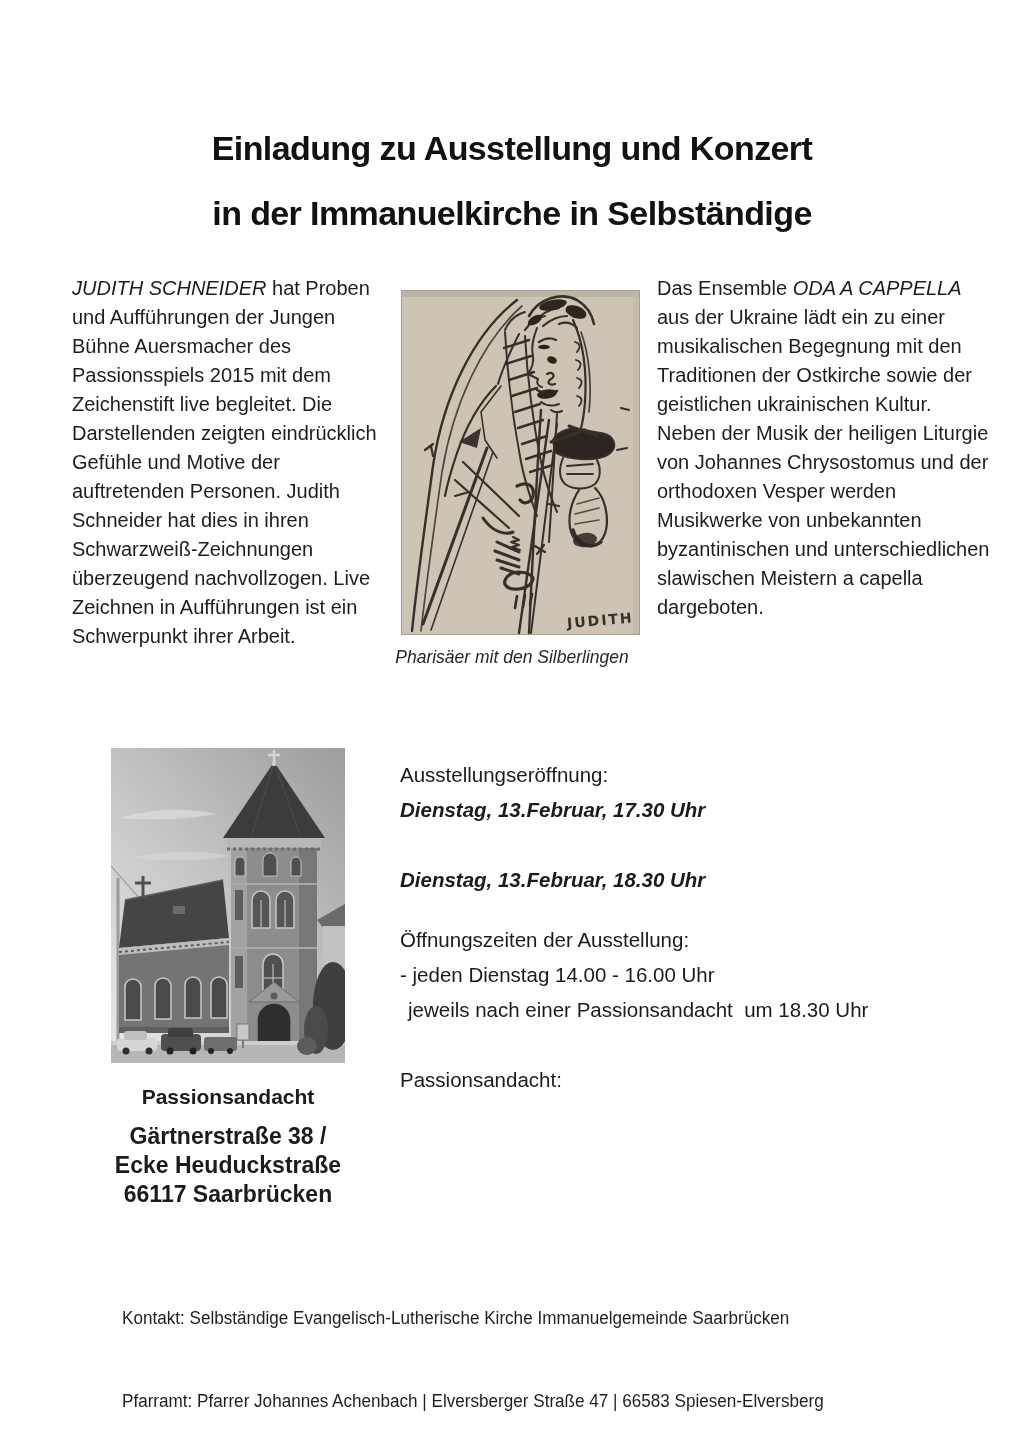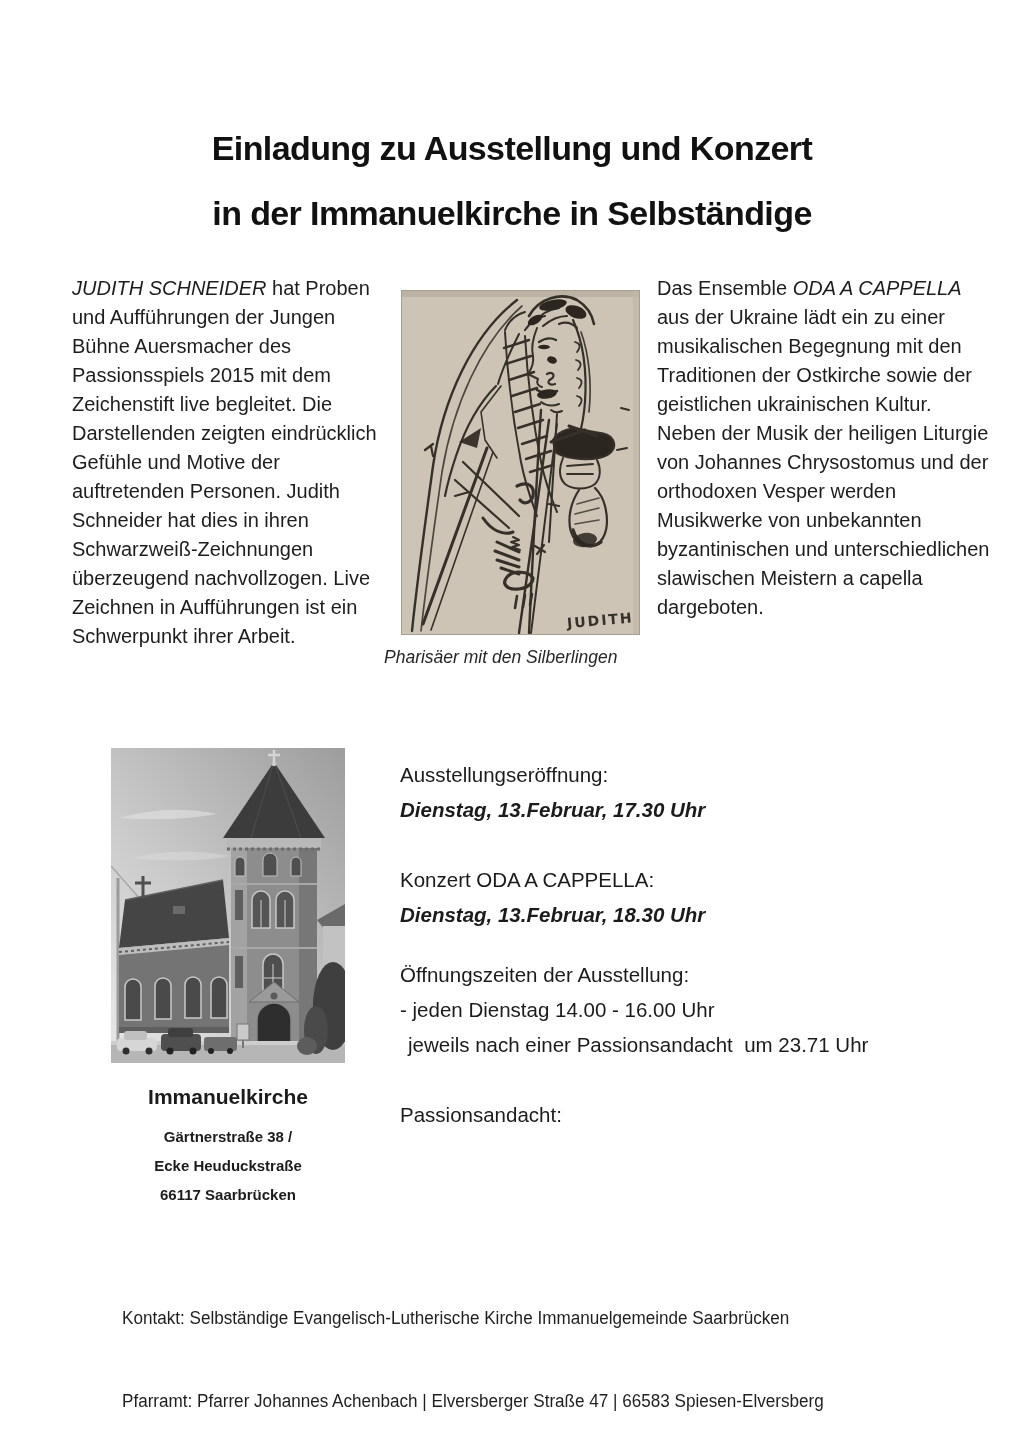--- a/index.html
+++ b/index.html
@@ -11,28 +11,28 @@
     position:absolute;left:0;top:116px;width:1024px;text-align:center;
     font-size:34px;font-weight:700;line-height:65px;letter-spacing:-0.6px;color:#111;
   }
   .col{position:absolute;top:254px;font-size:20px;line-height:29px;color:#1d1d1d;}
   .col-left{left:72px;width:324px;}
   .col-right{left:657px;width:338px;}
   .col em{font-style:italic;}
   .sketch-fig{position:absolute;left:401px;top:290px;width:239px;height:345px;}
   .sketch-fig svg{display:block;width:100%;height:100%;}
   .sketch-caption{
-    position:absolute;left:384px;top:647px;width:272px;
+    position:absolute;left:376px;top:647px;width:272px;text-align:center;
     font-style:italic;font-size:17.5px;color:#262626;
   }
   .church-fig{position:absolute;left:111px;top:748px;width:234px;height:315px;}
   .church-fig svg{display:block;width:100%;height:100%;}
   .venue{position:absolute;left:96px;top:1084px;width:264px;text-align:center;font-weight:700;}
   .venue-name{font-size:21px;line-height:26px;margin-bottom:12px;}
-  .venue-address{font-size:15px;line-height:29px;white-space:pre-line;}
+  .venue-address{font-size:23px;line-height:29px;white-space:pre-line;}
   .events{position:absolute;left:400px;top:757px;width:614px;font-size:20.5px;}
   .ev{height:35px;line-height:35px;white-space:pre;}
   .ev-label{font-weight:400;}
   .ev-value{font-weight:700;font-style:italic;}
   .indent{padding-left:8px;}
   .gap35{height:35px;}
   .gap25{height:25px;}
   .footer{
     position:absolute;left:122px;top:1250px;font-size:18px;line-height:27.5px;
     transform:scaleX(0.95);transform-origin:0 0;white-space:pre;color:#1f1f1f;
@@ -215,36 +215,35 @@
       <rect x="57" y="280" width="25" height="9" rx="3" fill="#3f3f3f"></rect>
       <circle cx="59" cy="303" r="3.5" fill="#222222"></circle>
       <circle cx="82" cy="303" r="3.5" fill="#222222"></circle>
       <rect x="93" y="289" width="33" height="14" rx="3" fill="#6e6e6e"></rect>
       <circle cx="100" cy="303" r="3" fill="#222222"></circle>
       <circle cx="119" cy="303" r="3" fill="#222222"></circle>
     </svg>
   </div>
 
   <div class="venue">
-    <div class="venue-name">Immanuelkirche</div>
+    <div class="venue-name">Passionsandacht</div>
     <div class="venue-address">Gärtnerstraße 38 /
 Ecke Heuduckstraße
 66117 Saarbrücken</div>
   </div>
 
   <div class="events">
     <div class="ev ev-label">Ausstellungseröffnung:</div>
     <div class="ev ev-value">Dienstag, 13.Februar, 17.30 Uhr</div>
     <div class="gap35"></div>
-    <div class="ev ev-label">Konzert ODA A CAPPELLA:</div>
     <div class="ev ev-value">Dienstag, 13.Februar, 18.30 Uhr</div>
     <div class="gap25"></div>
     <div class="ev ev-label">Öffnungszeiten der Ausstellung:</div>
     <div class="ev">- jeden Dienstag 14.00 - 16.00 Uhr</div>
-    <div class="ev indent">jeweils nach einer Passionsandacht  um 23.71 Uhr</div>
+    <div class="ev indent">jeweils nach einer Passionsandacht  um 18.30 Uhr</div>
     <div class="gap35"></div>
     <div class="ev ev-label">Passionsandacht:</div>
   </div>
 
   <div class="footer">
     <div>Kontakt: Selbständige Evangelisch-Lutherische Kirche Immanuelgemeinde Saarbrücken</div>
     <div>Pfarramt: Pfarrer Johannes Achenbach | Elversberger Straße 47 | 66583 Spiesen-Elversberg</div>
     
   </div>
 

